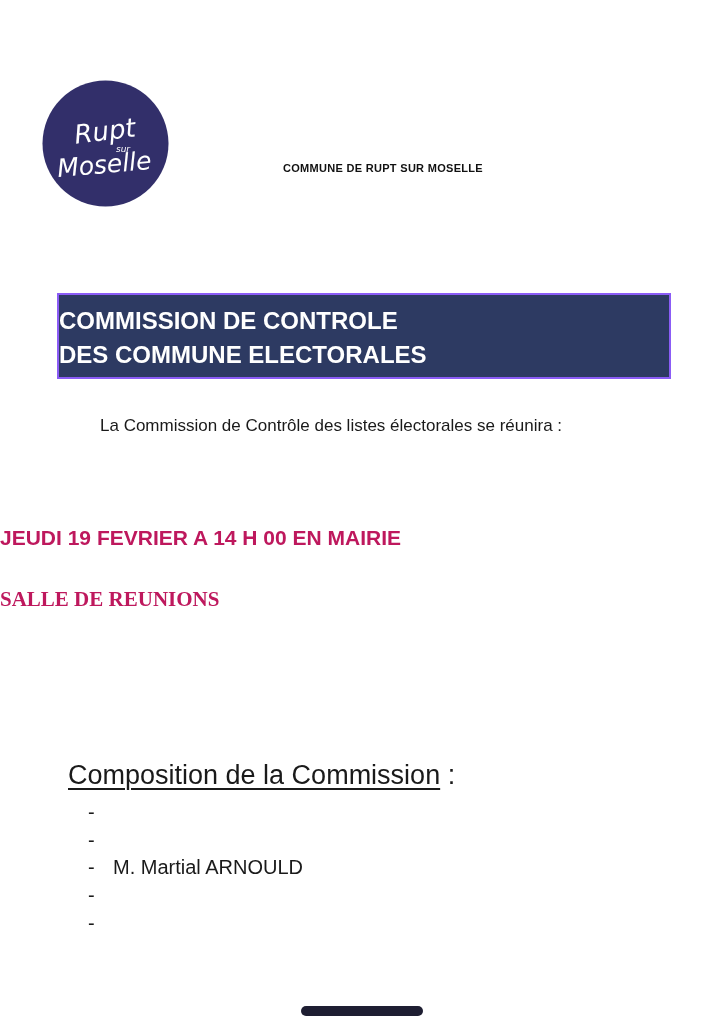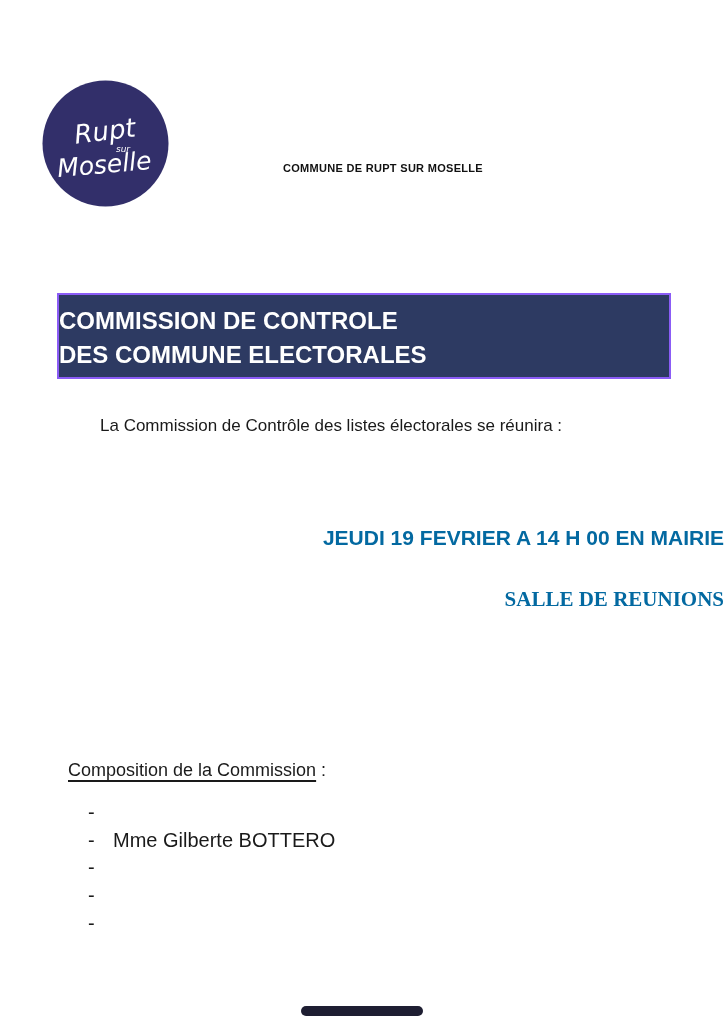--- a/index.html
+++ b/index.html
@@ -53,34 +53,34 @@
     font-size: 17px;
     color: #1a1a1a;
     white-space: nowrap;
     margin-left: 32px;
   }
 
   
   .meeting-line {
     position: absolute;
     left: 0; right: 0;
-    text-align: right;
+    text-align: left;
     font-size: 21px;
     font-weight: bold;
-    color: #0369a1;
+    color: #be185d;
     white-space: nowrap;
   }
   .meeting-line1 { top: 526px; }
   .meeting-line2 { top: 587px; font-family: Liberation Serif, serif; }
 
   
   .composition-heading {
     position: absolute;
     left: 68px; top: 760px;
-    font-size: 18px;
+    font-size: 27px;
     color: #1a1a1a;
     white-space: nowrap;
   }
   .composition-heading .underlined {
     text-decoration: underline;
     text-decoration-thickness: 1.5px;
     text-underline-offset: 4px;
   }
 
   
@@ -135,24 +135,24 @@
   <div class="composition-heading">
     <span class="underlined">Composition de la Commission</span><span>&nbsp;:</span>
   </div>
 
   <div class="members-list">
     <div class="member-row">
       <span class="dash">-</span>
     </div>
     <div class="member-row">
       <span class="dash">-</span>
-      <span class="name">Mme Gilberte BOTTERO</span>
     </div>
     <div class="member-row">
       <span class="dash">-</span>
+      <span class="name">M. Martial ARNOULD</span>
     </div>
     <div class="member-row">
       <span class="dash">-</span>
     </div>
     <div class="member-row">
       <span class="dash">-</span>
     </div>
   </div>
 
   <div class="bottom-bar"></div>

